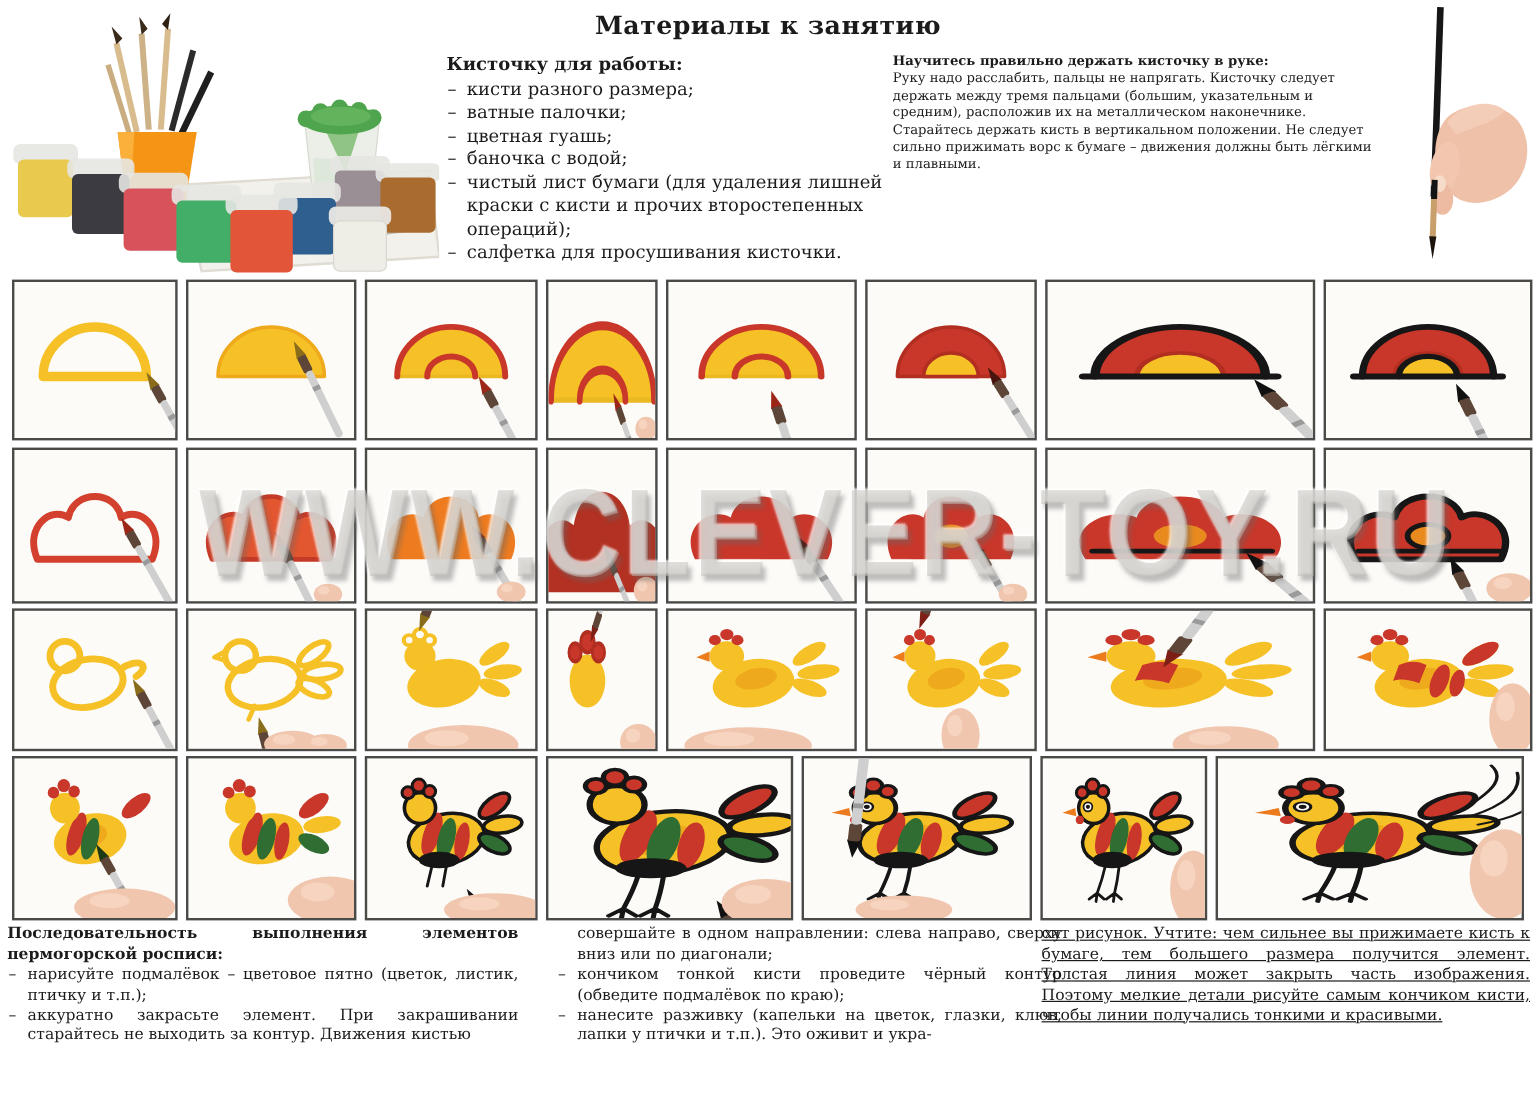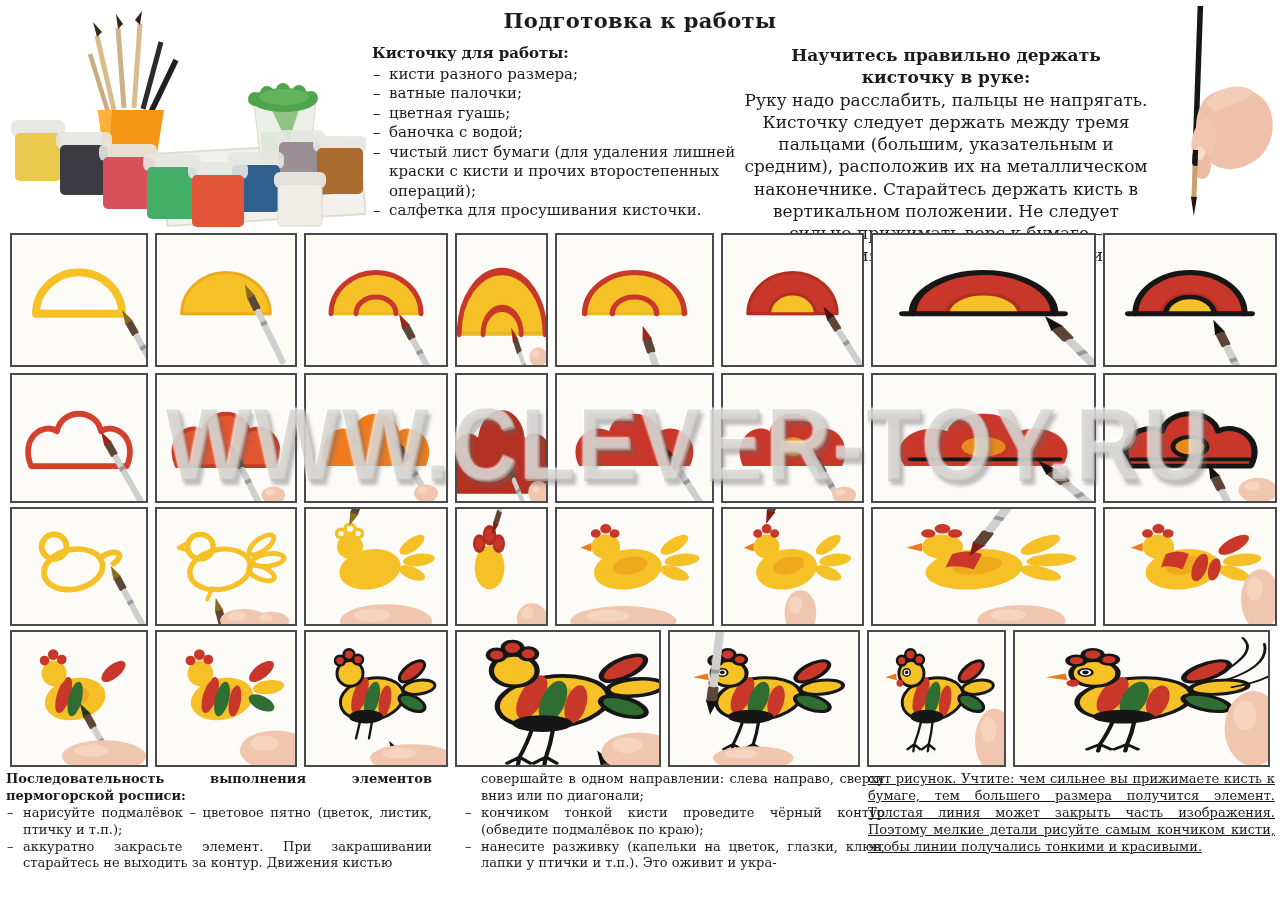--- a/index.html
+++ b/index.html
@@ -5,21 +5,21 @@
   html,body{margin:0;padding:0;background:#ffffff;}
   .page{position:relative;width:1280px;height:911px;background:#fff;overflow:hidden;
         font-family:"DejaVu Serif","Liberation Serif",serif;color:#1b1b1b;}
   .title{position:absolute;top:8px;left:0;right:0;text-align:center;
          font-size:21px;font-weight:bold;letter-spacing:.4px;}
   .materials{position:absolute;left:372px;top:44px;width:366px;font-size:15px;line-height:1.3;}
   .materials .hd{font-weight:bold;margin-bottom:1px;}
   ul.dash{list-style:none;margin:0;padding:0;}
   ul.dash li{position:relative;padding-left:17px;margin:0;}
   ul.dash li .mk{position:absolute;left:1px;top:0;}
-  .hold{position:absolute;left:744px;top:44px;width:404px;font-size:17px;line-height:1.31;text-align:center;}
+  .hold{position:absolute;left:744px;top:44px;width:404px;font-size:11px;line-height:1.31;}
   .hold .hd{font-weight:bold;}
   .photo-left{position:absolute;left:2px;top:2px;width:364px;height:226px;}
   .photo-hand{position:absolute;left:1148px;top:0px;width:130px;height:238px;}
   .photo-left svg,.photo-hand svg{width:100%;height:100%;display:block;}
   .grid{position:absolute;left:10px;top:233px;width:1268px;}
   .grow{display:flex;gap:7px;}
   .cell{border:2px solid #4a4a48;background:#fcfbf8;box-sizing:border-box;flex:0 0 auto;}
   .cell svg{width:100%;height:100%;display:block;}
   .watermark{position:absolute;left:166px;top:386px;white-space:nowrap;pointer-events:none;
       font-family:"Liberation Sans","DejaVu Sans",sans-serif;font-weight:bold;font-size:104px;
@@ -30,21 +30,21 @@
   .seq .hd{font-weight:bold;}
   .c1{left:6px;width:426px;}
   .c2{left:464px;width:421px;}
   .c3{left:868px;width:407px;text-decoration:underline;}
 </style>
 </head>
 <body>
 
 <div class="page">
 
-  <div class="title">Подготовка к работы</div>
+  <div class="title">Материалы к занятию</div>
 
   <div class="photo-left">
     <svg viewBox="0 0 364 226">
       <path d="M150,152 L356,140 L364,212 L166,224 Z" fill="#F3F1EC" stroke="#E0DCD3" stroke-width="2"></path>
       <g>
         <circle cx="289" cy="172" r="8" fill="#E978A8"></circle>
           <circle cx="305" cy="172" r="8" fill="#E978A8"></circle>
         <circle cx="297" cy="164" r="8" fill="#E978A8"></circle>
           <circle cx="297" cy="181" r="8" fill="#E978A8"></circle>
         <circle cx="297" cy="172" r="6" fill="#C93A6E"></circle>

